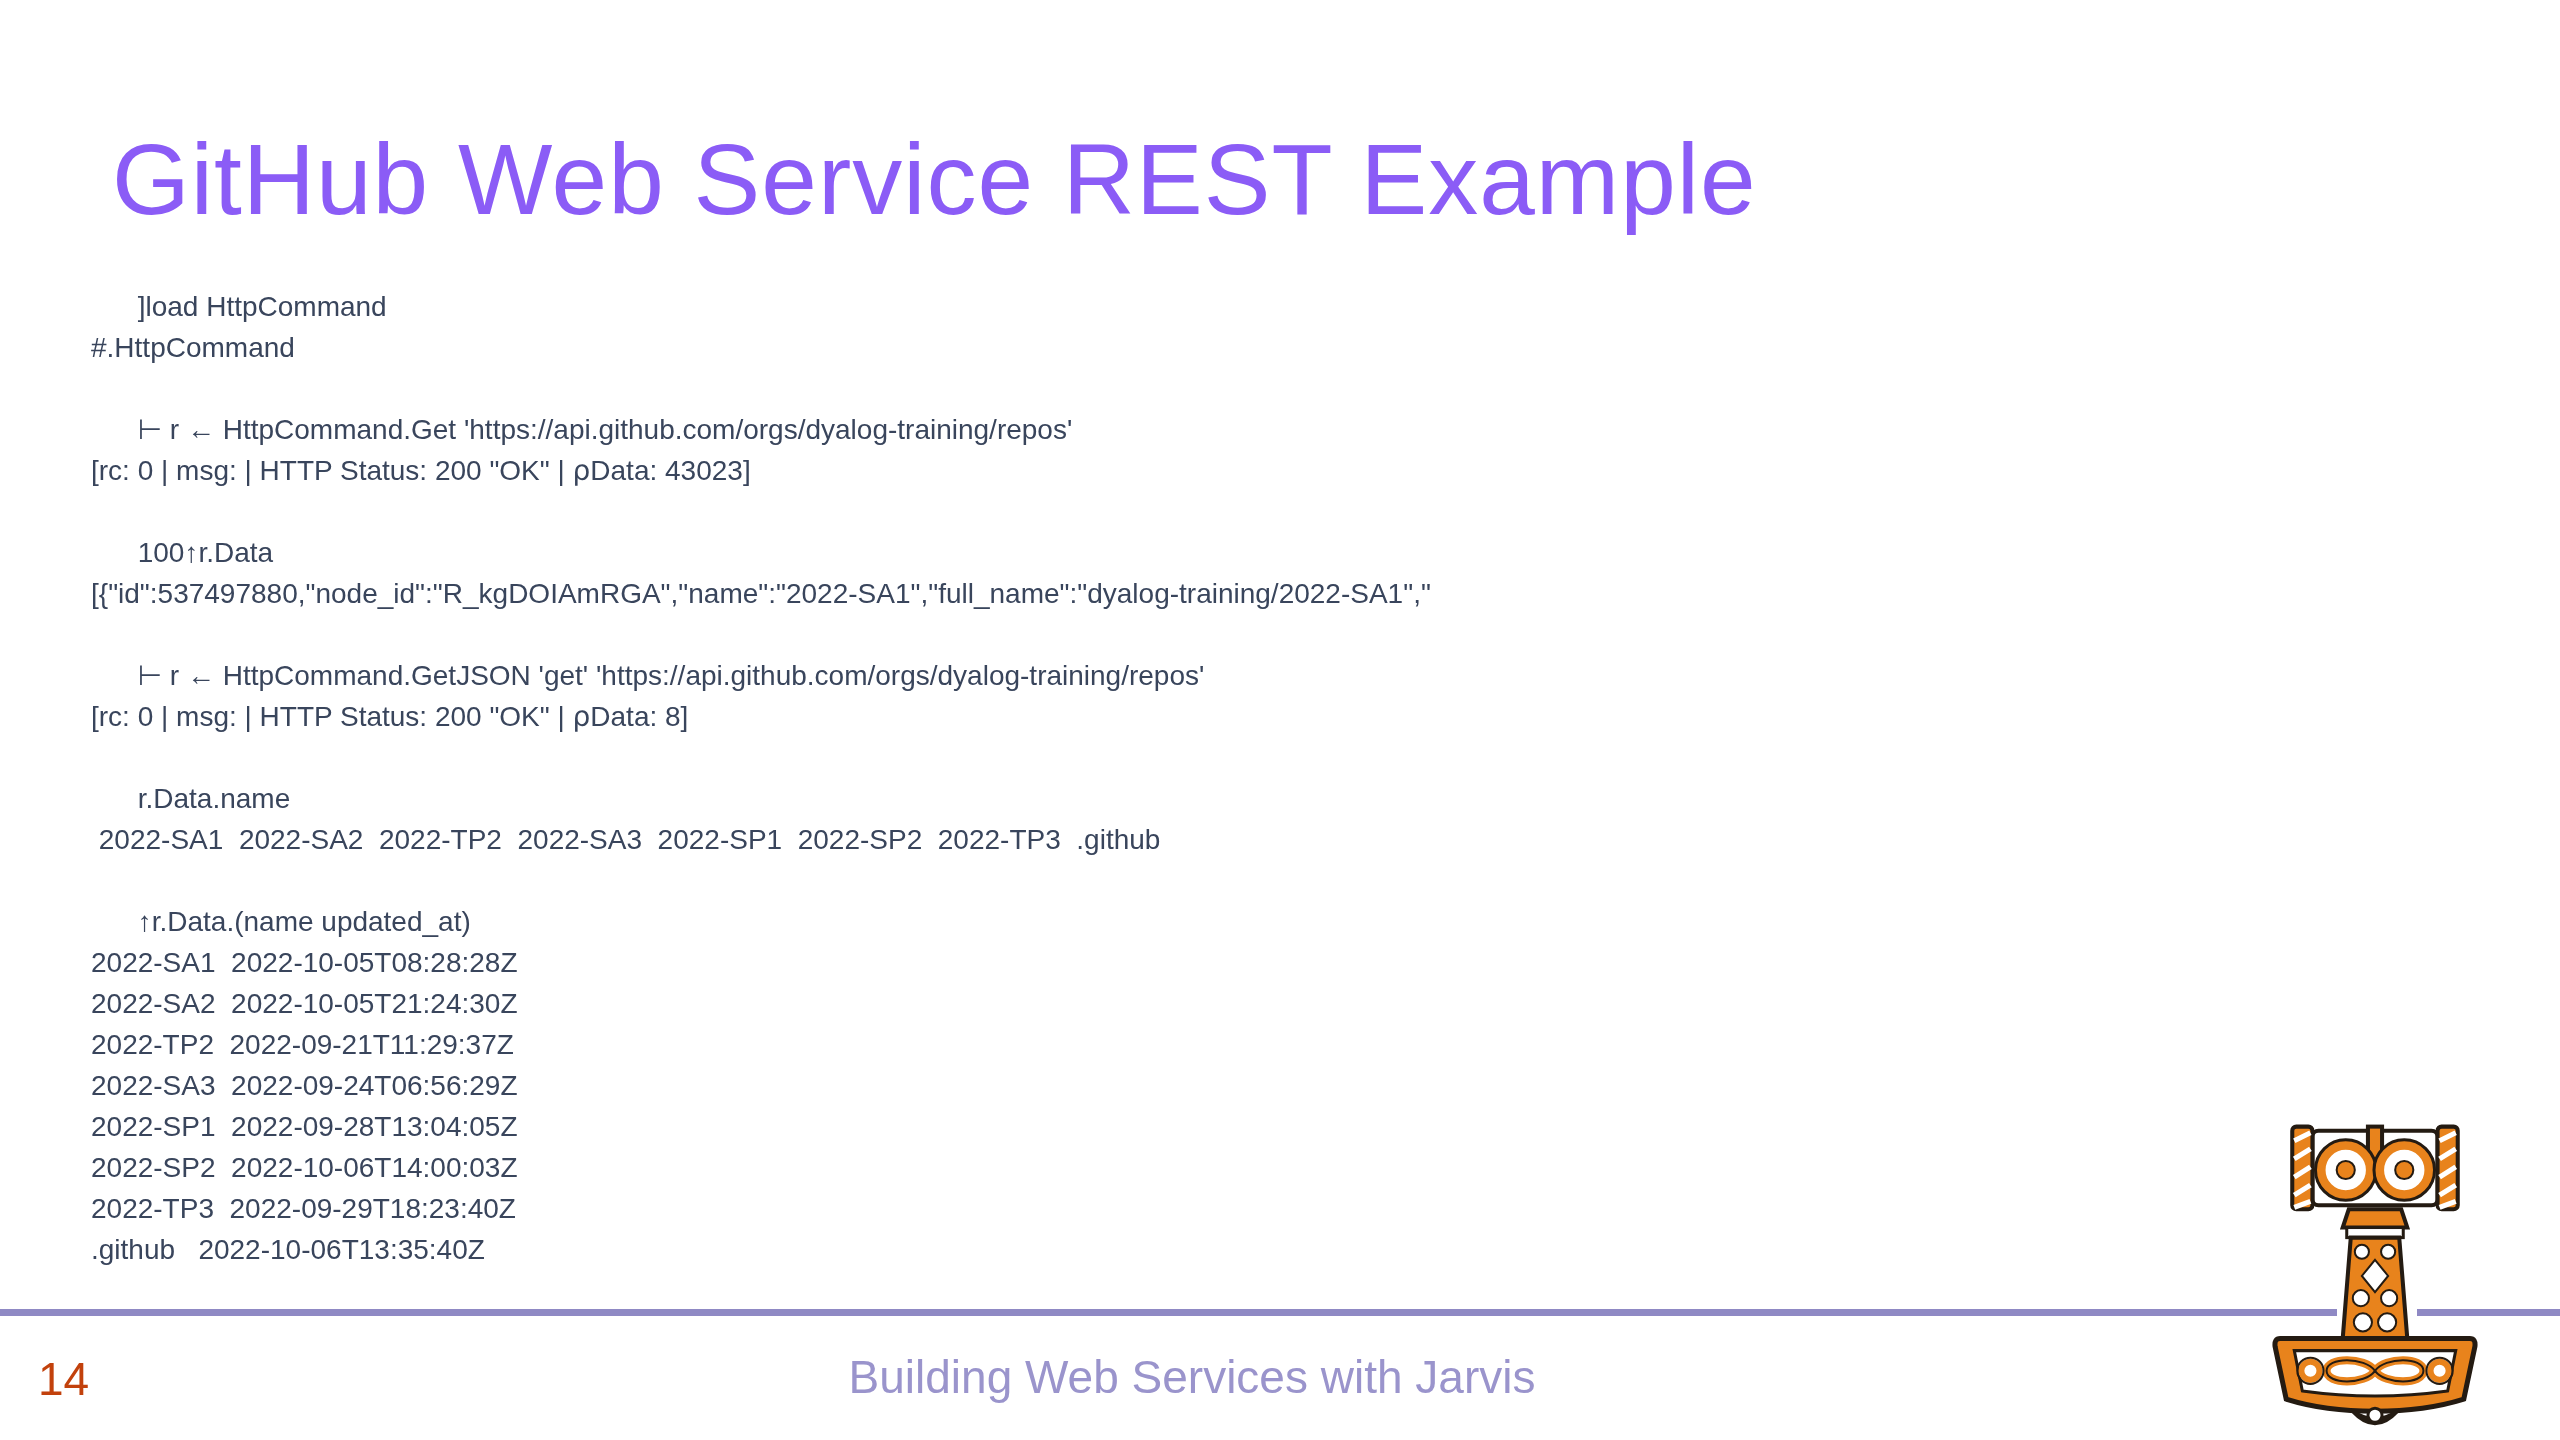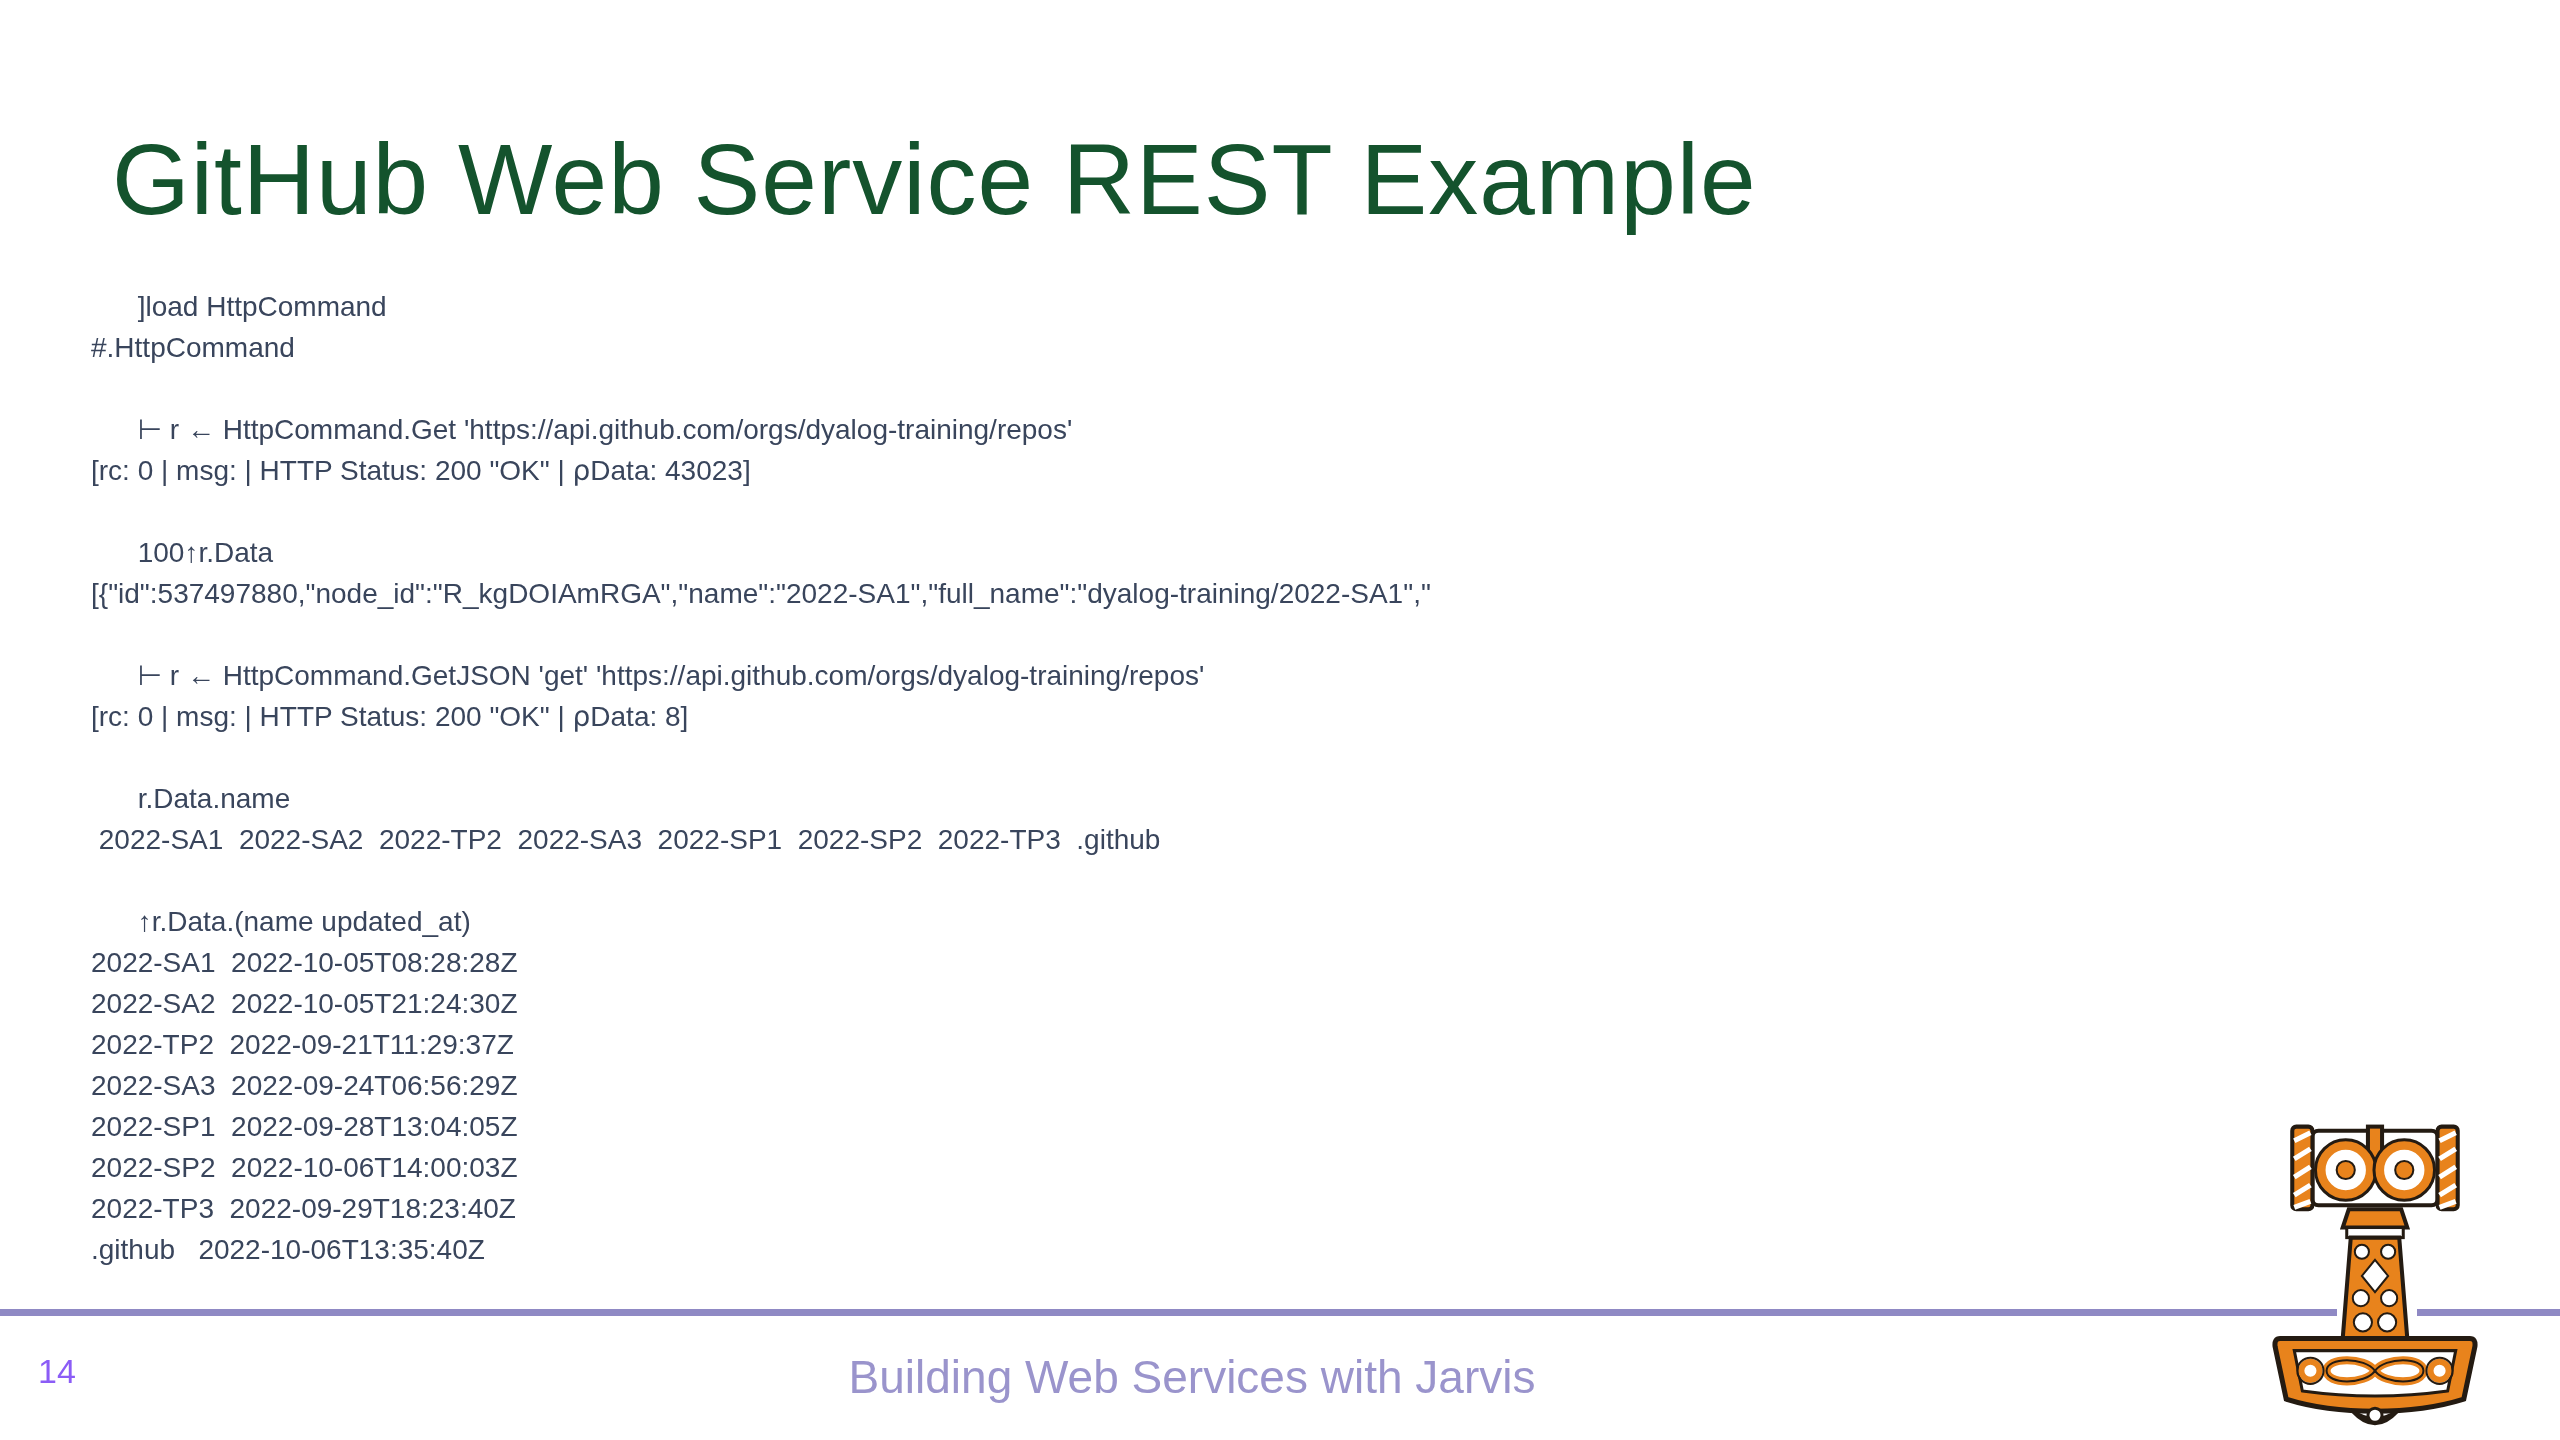--- a/index.html
+++ b/index.html
@@ -16,21 +16,21 @@
     font-family: "Liberation Sans", "DejaVu Sans", sans-serif;
   }
   .slide-title {
     position: absolute;
     left: 112px;
     top: 122px;
     margin: 0;
     font-size: 100px;
     font-weight: 400;
     letter-spacing: 1px;
-    color: #14532d;
+    color: #8b5cf6;
     white-space: nowrap;
   }
   .apl-session {
     position: absolute;
     left: 88px;
     top: 283px;
     margin: 3px;
     font-family: "Liberation Sans", "DejaVu Sans", sans-serif;
     font-size: 28px;
     line-height: 41px;
@@ -42,22 +42,22 @@
     top: 1309px;
     height: 7px;
     background: #8f89c4;
   }
   .footer-rule.left  { left: 0;       width: 2337px; }
   .footer-rule.right { left: 2417px;  width: 143px;  }
   .page-number {
     position: absolute;
     left: 38px;
     top: 1352px;
-    font-size: 34px;
-    color: #8b5cf6;
+    font-size: 46px;
+    color: #c2410c;
   }
   .footer-title {
     position: absolute;
     left: 0;
     top: 1350px;
     width: 2384px;
     text-align: center;
     font-size: 46px;
     color: #9a94cc;
   }

